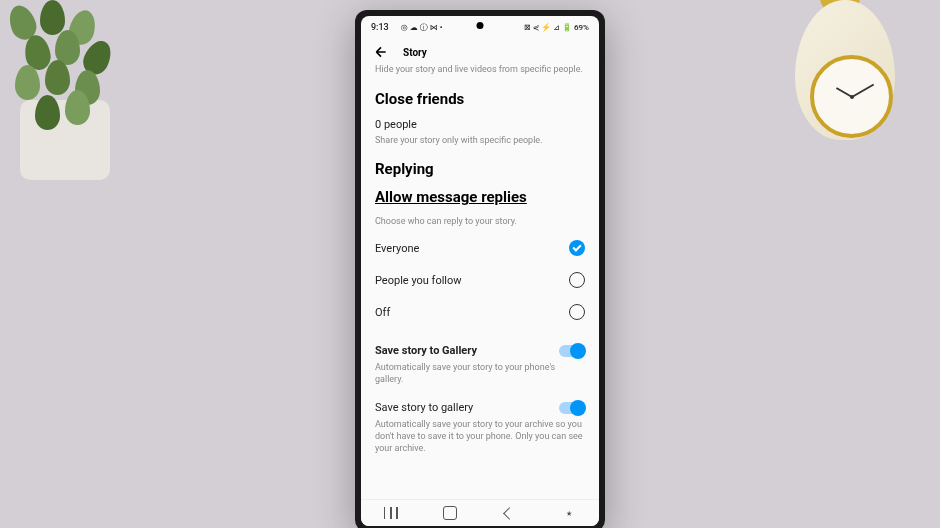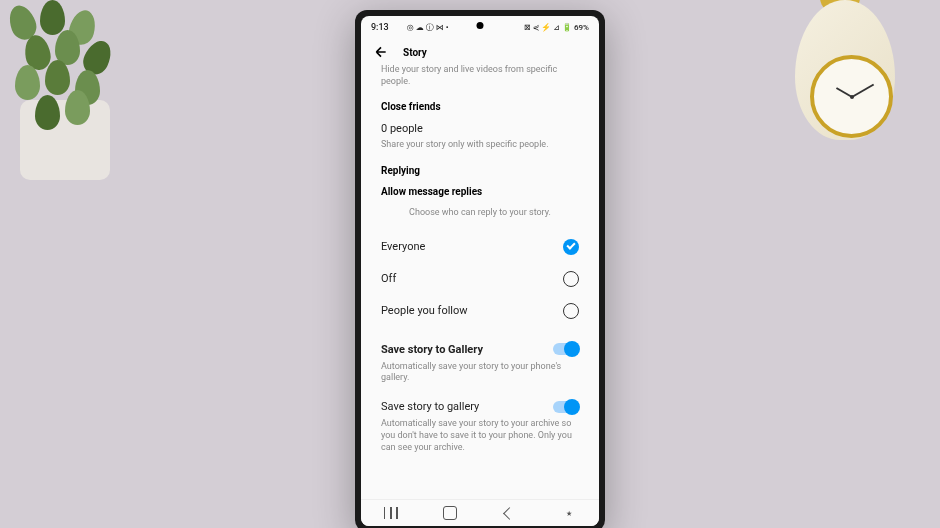--- a/index.html
+++ b/index.html
@@ -162,21 +162,21 @@
     align-items: center;
     padding: 3px 10px 1px;
     font-size: 9px;
     font-weight: 500;
     color: #222;
     height: 16px;
   }
   .status-left {
     display: flex;
     align-items: center;
-    gap: 18px;
+    gap: 12px;
   }
   .status-right {
     display: flex;
     align-items: center;
     gap: 2px;
     font-size: 8px;
   }
   .status-icon {
     font-size: 8px;
   }
@@ -200,32 +200,32 @@
     height: 16px;
   }
   .page-title {
     font-size: 10px;
     font-weight: 700;
     color: #000;
   }
   
   
   .content {
-    padding: 0 20px;
+    padding: 0 14px;
     font-size: 10px;
     color: #222;
   }
   .hint {
     font-size: 9px;
     color: #888;
     line-height: 1.3;
     margin-bottom: 14px;
   }
   .section-title {
-    font-size: 10px;
+    font-size: 15px;
     font-weight: 700;
     color: #000;
     margin-bottom: 10px;
   }
   .item-label {
     font-size: 11px;
     color: #222;
     margin-bottom: 4px;
   }
   .section-gap {
@@ -410,33 +410,33 @@
       <div class="hint">Hide your story and live videos from specific people.</div>
 
       <div>
         <div class="section-title">Close friends</div>
         <div class="item-label">0 people</div>
         <div class="hint">Share your story only with specific people.</div>
       </div>
 
       <div class="section-gap section-title">Replying</div>
 
-      <div class="section-title" style="">Allow message replies</div>
-      <div class="hint" style="margin-bottom:12px;text-align:center;">Choose who can reply to your story.</div>
+      <div class="section-title" style="text-decoration:underline;">Allow message replies</div>
+      <div class="hint" style="margin-bottom:4px;">Choose who can reply to your story.</div>
 
       <div class="radio-row">
         <span class="label">Everyone</span>
         <span class="radio checked"></span>
       </div>
       <div class="radio-row">
+        <span class="label">People you follow</span>
+        <span class="radio"></span>
+      </div>
+      <div class="radio-row">
         <span class="label">Off</span>
-        <span class="radio"></span>
-      </div>
-      <div class="radio-row">
-        <span class="label">People you follow</span>
         <span class="radio"></span>
       </div>
 
       <div class="toggle-row" style="margin-top:10px;font-weight:bold;">
         <span class="label">Save story to Gallery</span>
         <span class="toggle"></span>
       </div>
       <div class="toggle-hint">Automatically save your story to your phone's gallery.</div>
 
       <div class="toggle-row">

